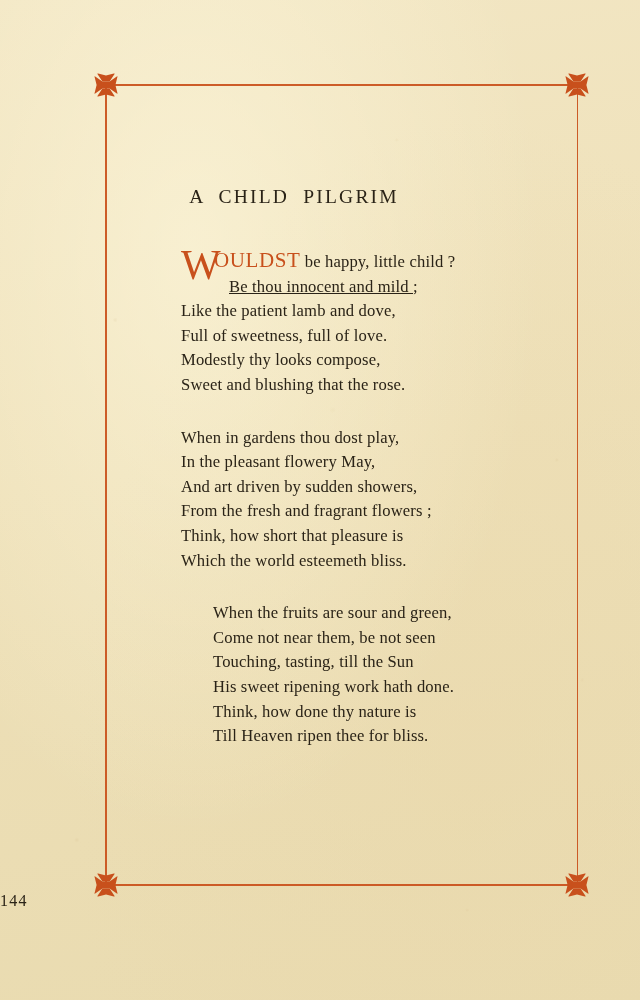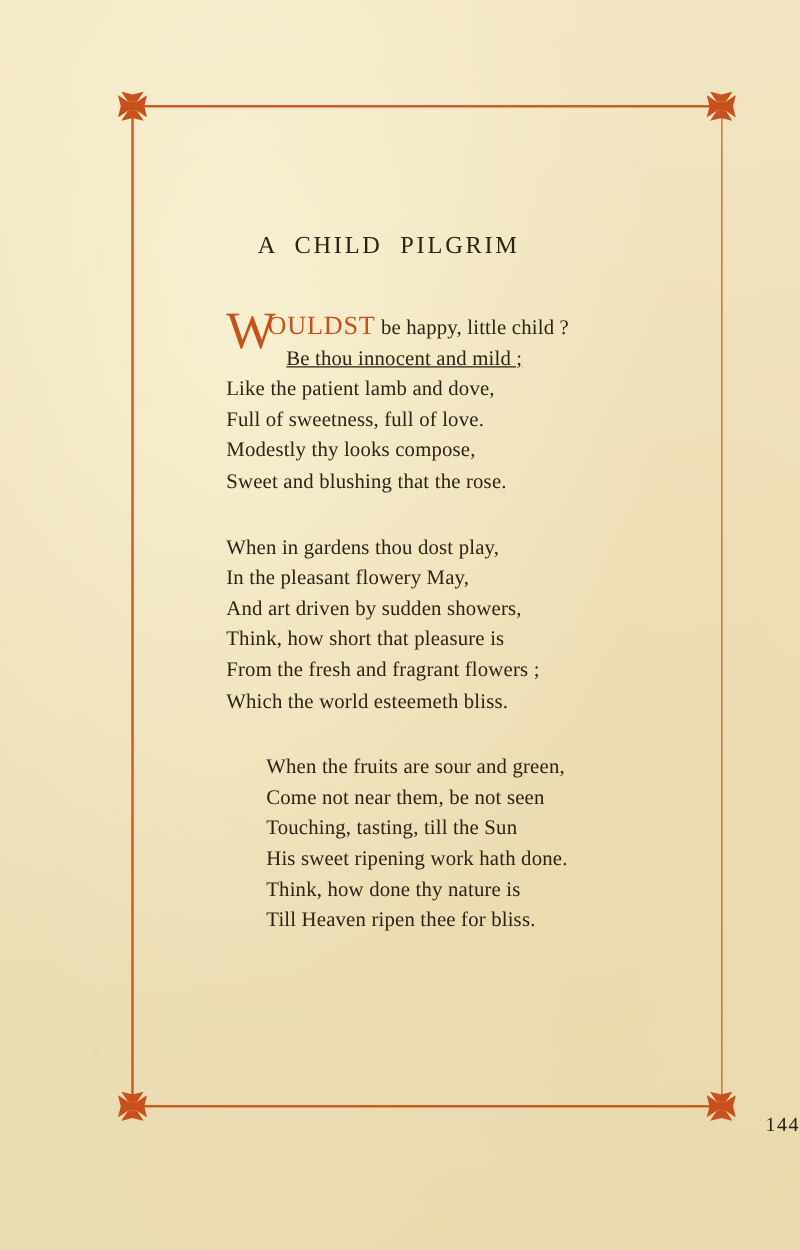--- a/index.html
+++ b/index.html
@@ -64,21 +64,21 @@
   }
   .cross svg { display: block; width: 28px; height: 28px; }
   .cross-tl { left: 92px;  top: 71px; }
   .cross-tr { left: 563px; top: 71px; }
   .cross-bl { left: 92px;  top: 871px; }
   .cross-br { left: 563px; top: 871px; }
 
   
   #title {
     position: absolute;
-    left: 17px;
+    left: 0;
     top: 186px;
     width: 588px;
     text-align: center;
     font-size: 19.5px;
     letter-spacing: 2.2px;
     color: #2a2317;
     white-space: pre;
     font-family: "Liberation Serif", "DejaVu Serif", serif;
   }
 
@@ -126,21 +126,21 @@
   }
 
   .after-cap { padding-left: 33px; }
 
   
   #folio {
     position: absolute;
     left: 0;
     top: 892px;
     width: 640px;
-    text-align: right;
+    text-align: left;
     font-size: 16px;
     letter-spacing: 1.2px;
     color: #2a2317;
   }
 </style>
 </head>
 <body>
 
 <div id="page">
 
@@ -191,22 +191,22 @@
         <div class="line indent">Be thou innocent and mild ;</div>
         <div class="line">Like the patient lamb and dove,</div>
         <div class="line">Full of sweetness, full of love.</div>
         <div class="line">Modestly thy looks compose,</div>
         <div class="line">Sweet and blushing that the rose.</div>
       </div>
       <div class="stanza">
         <div class="line">When in gardens thou dost play,</div>
         <div class="line">In the pleasant flowery May,</div>
         <div class="line">And art driven by sudden showers,</div>
+        <div class="line">From the fresh and fragrant flowers ;</div>
         <div class="line">Think, how short that pleasure is</div>
-        <div class="line">From the fresh and fragrant flowers ;</div>
         <div class="line">Which the world esteemeth bliss.</div>
       </div>
       <div class="stanza">
         <div class="line">When the fruits are sour and green,</div>
         <div class="line">Come not near them, be not seen</div>
         <div class="line">Touching, tasting, till the Sun</div>
         <div class="line">His sweet ripening work hath done.</div>
         <div class="line">Think, how done thy nature is</div>
         <div class="line">Till Heaven ripen thee for bliss.</div>
       </div>

